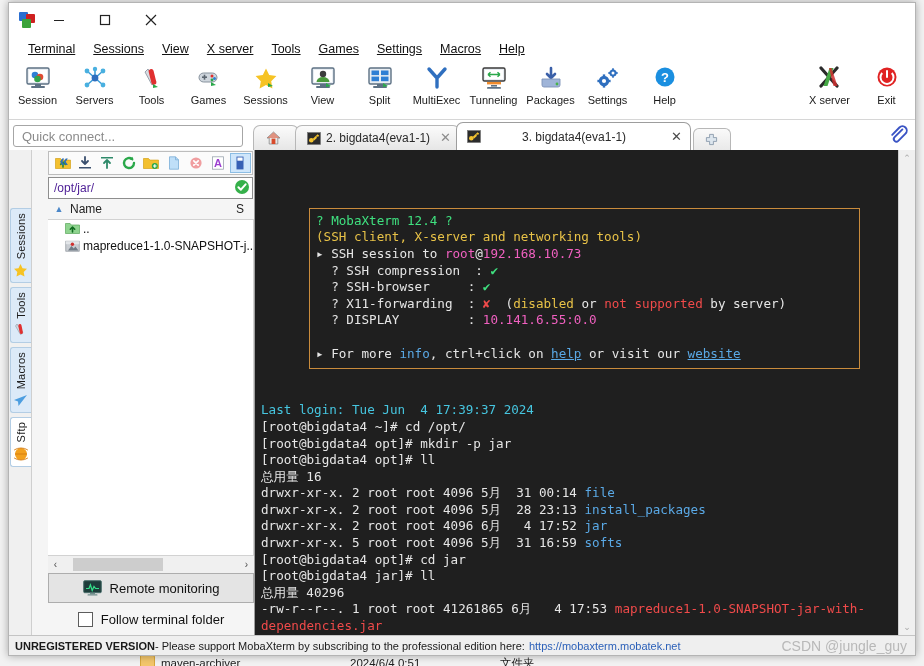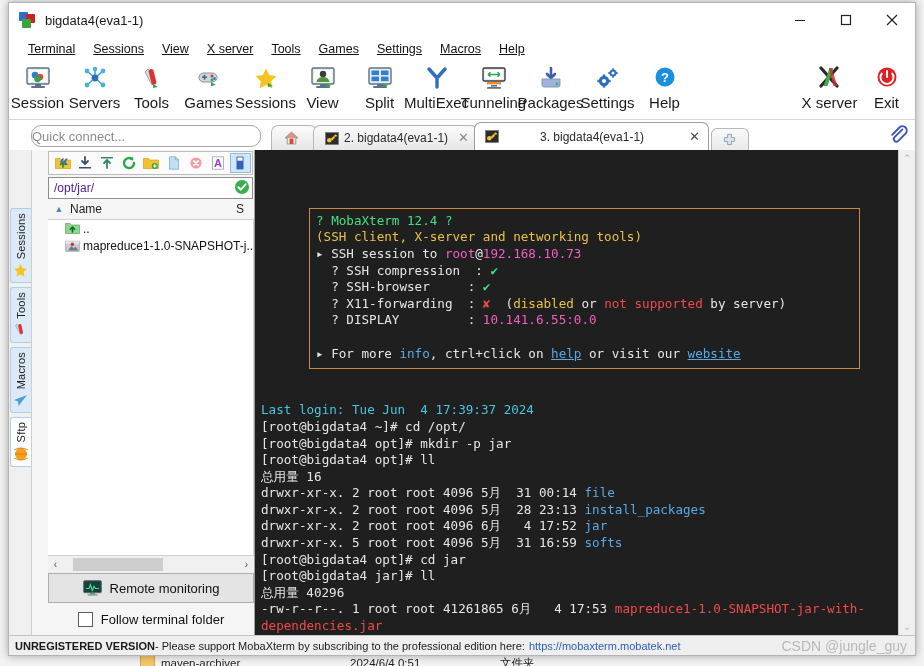--- a/index.html
+++ b/index.html
@@ -124,46 +124,46 @@
     flex-direction: column;
     align-items: center;
     justify-content: flex-start;
   }
   .tb-ico {
     height: 30px; width: 32px;
     display:flex; align-items:center; justify-content:center;
     position: relative;
   }
   .tb-label {
-    font-size: 15px;
+    font-size: 11px;
     color: #1a1a1a;
     margin-top: 1px;
     white-space: nowrap;
   }
   #tb-spacer { flex: 1; }
 
   
   #secondrow {
     height: 30px;
     display: flex;
     align-items: flex-end;
     background: #ffffff;
     flex: none;
   }
   #quickconnect {
     width: 230px;
-    margin-left: 22px;
+    margin-left: 4px;
     margin-bottom: 3px;
     height: 22px;
     border: 1px solid #a6a6a6;
-    border-radius: 10px;
+    border-radius: 3px;
     background: #fff;
     display: flex;
     align-items: center;
-    padding-left: 0;
+    padding-left: 8px;
     box-sizing: border-box;
     color: #8b8b8b;
     font-size: 13px;
   }
   #tabstrip {
     flex: 1;
     height: 30px;
     display: flex;
     align-items: flex-end;
     position: relative;
@@ -483,21 +483,20 @@
 </div>
 
 <div id="window">
 
   <div id="titlebar">
     <div id="app-icon">
       <span class="sq s1"></span>
         <span class="sq s2"></span>
         <span class="sq s3"></span>
     </div>
-    <div id="title-text">bigdata4(eva1-1)</div>
     <div class="winbtn" id="btn-min">
       <svg width="12" height="12" viewBox="0 0 12 12">
           <rect x="1" y="6" width="10" height="1" fill="#222"></rect>
         </svg>
     </div>
     <div class="winbtn" id="btn-max">
       <svg width="12" height="12" viewBox="0 0 12 12">
           <rect x="1.5" y="1.5" width="9" height="9" fill="none" stroke="#222" stroke-width="1.2"></rect>
         </svg>
     </div>

